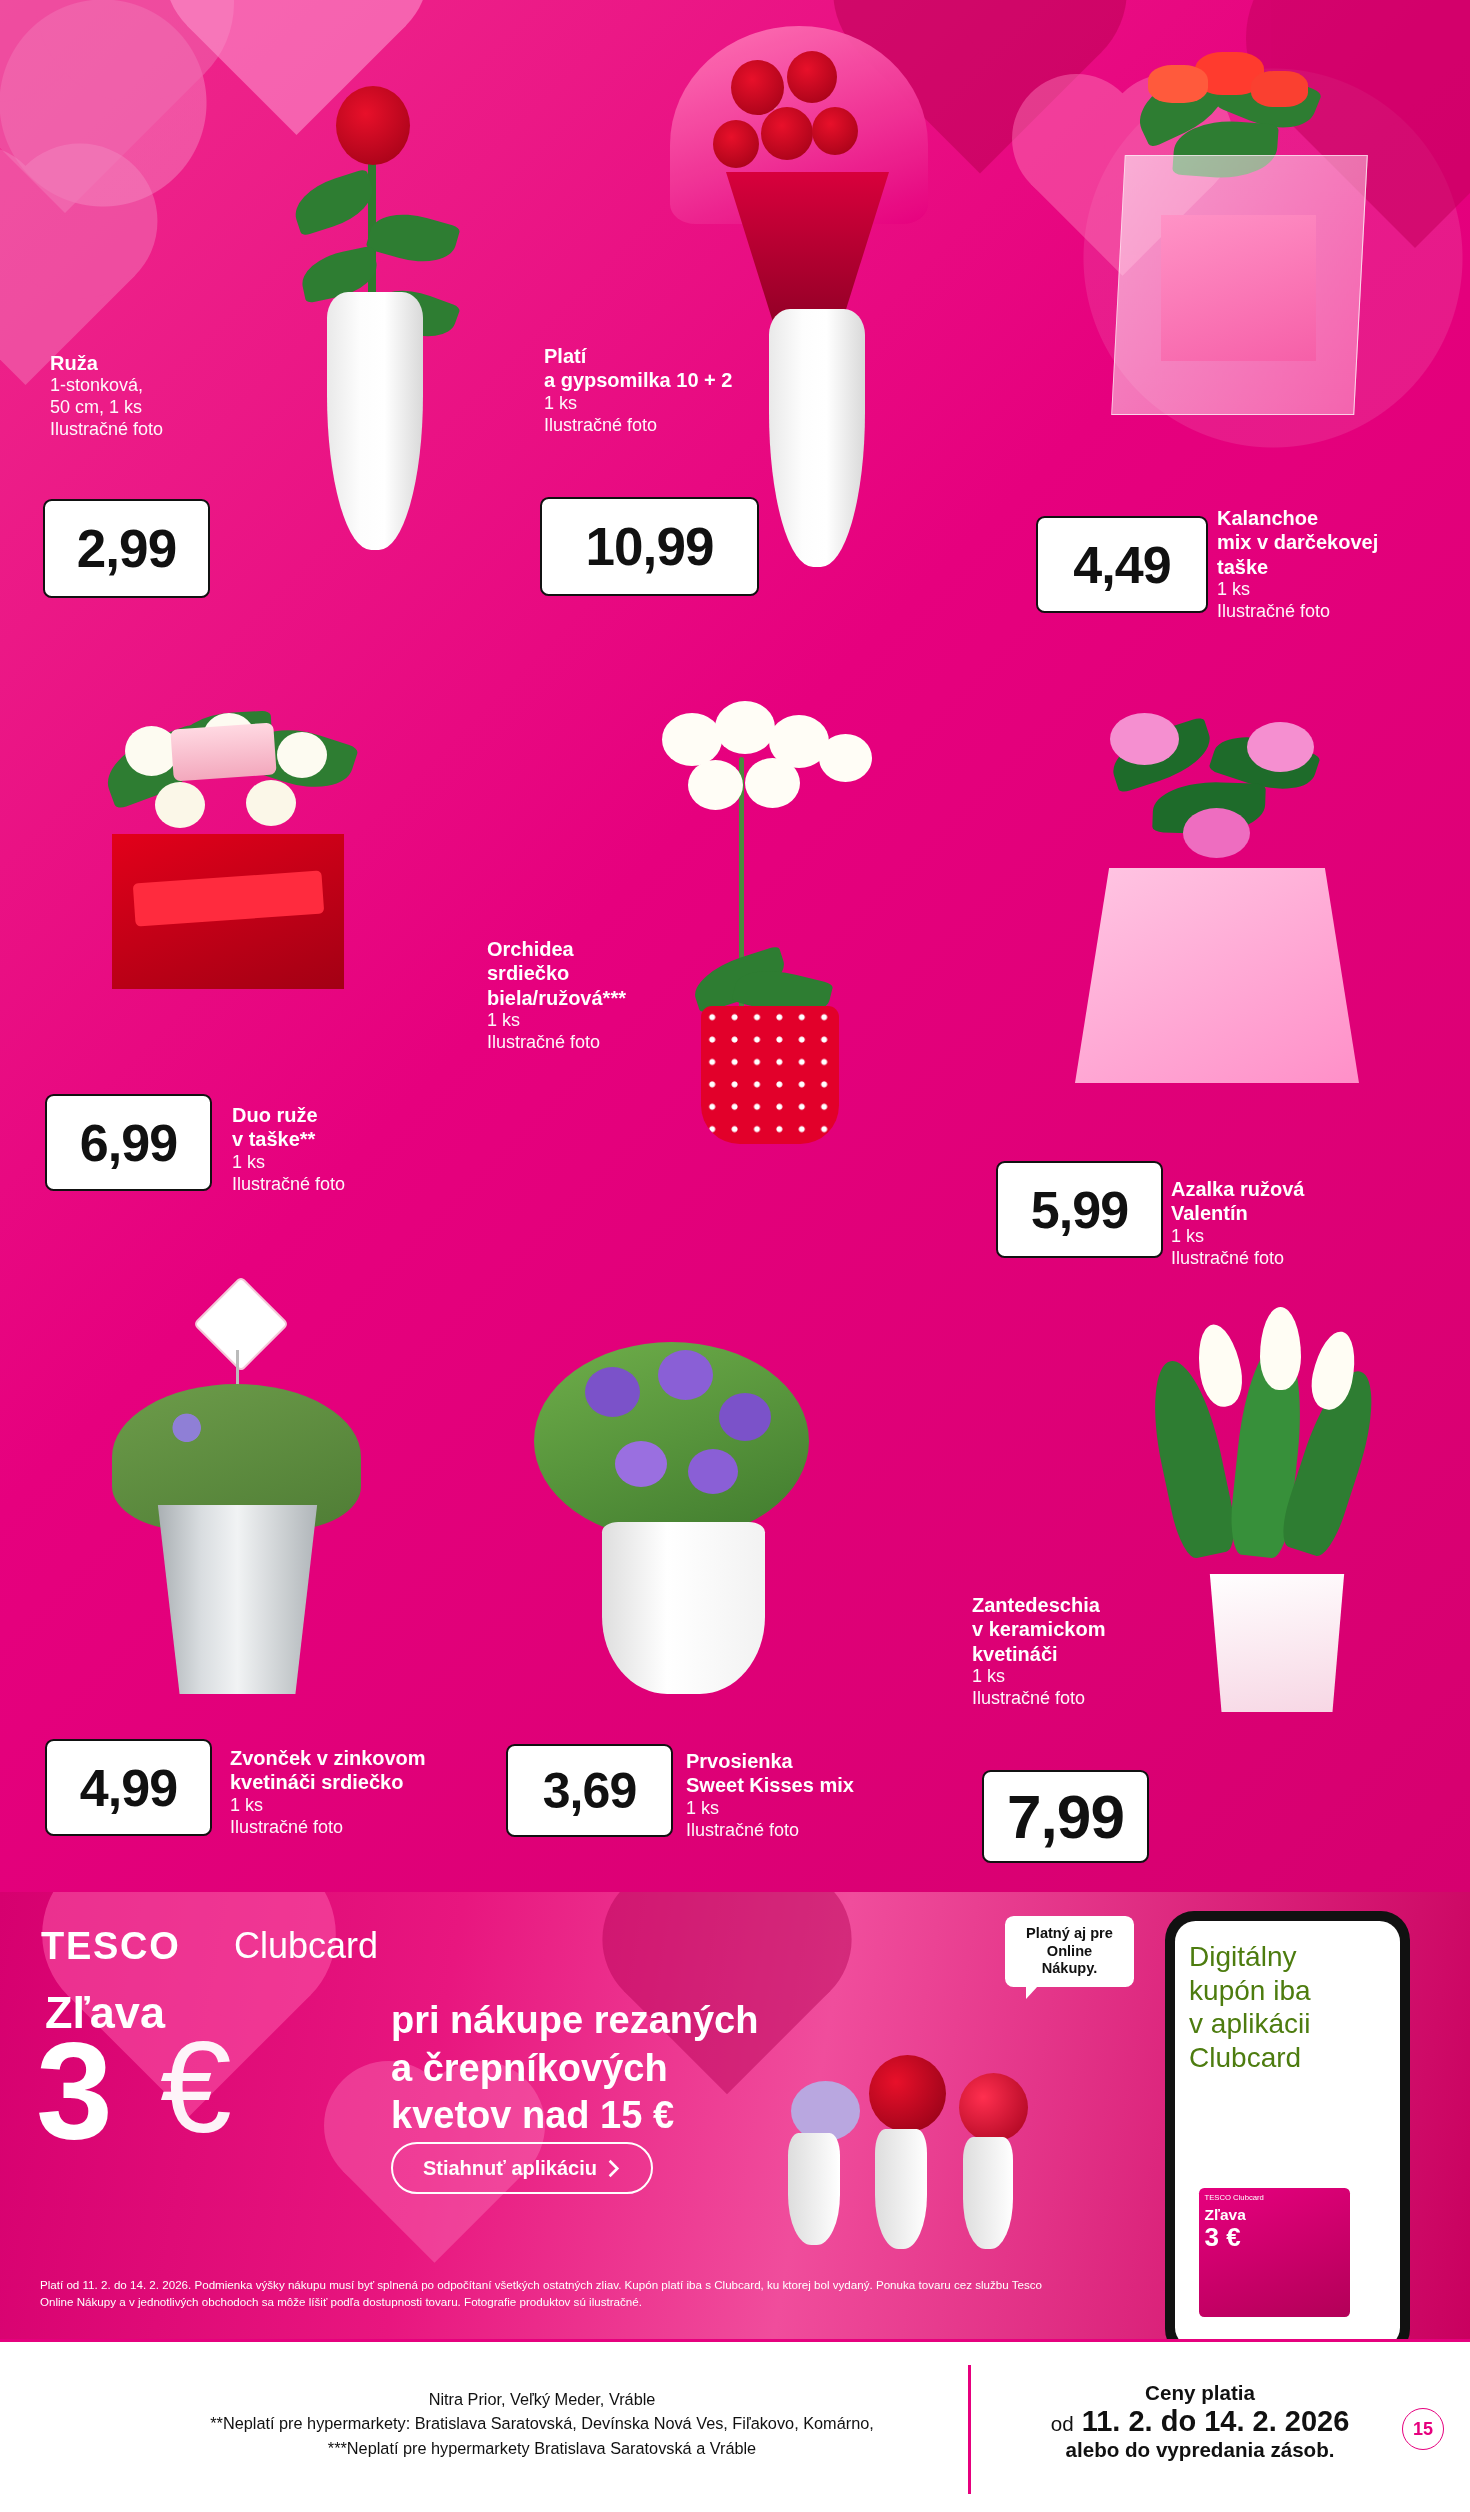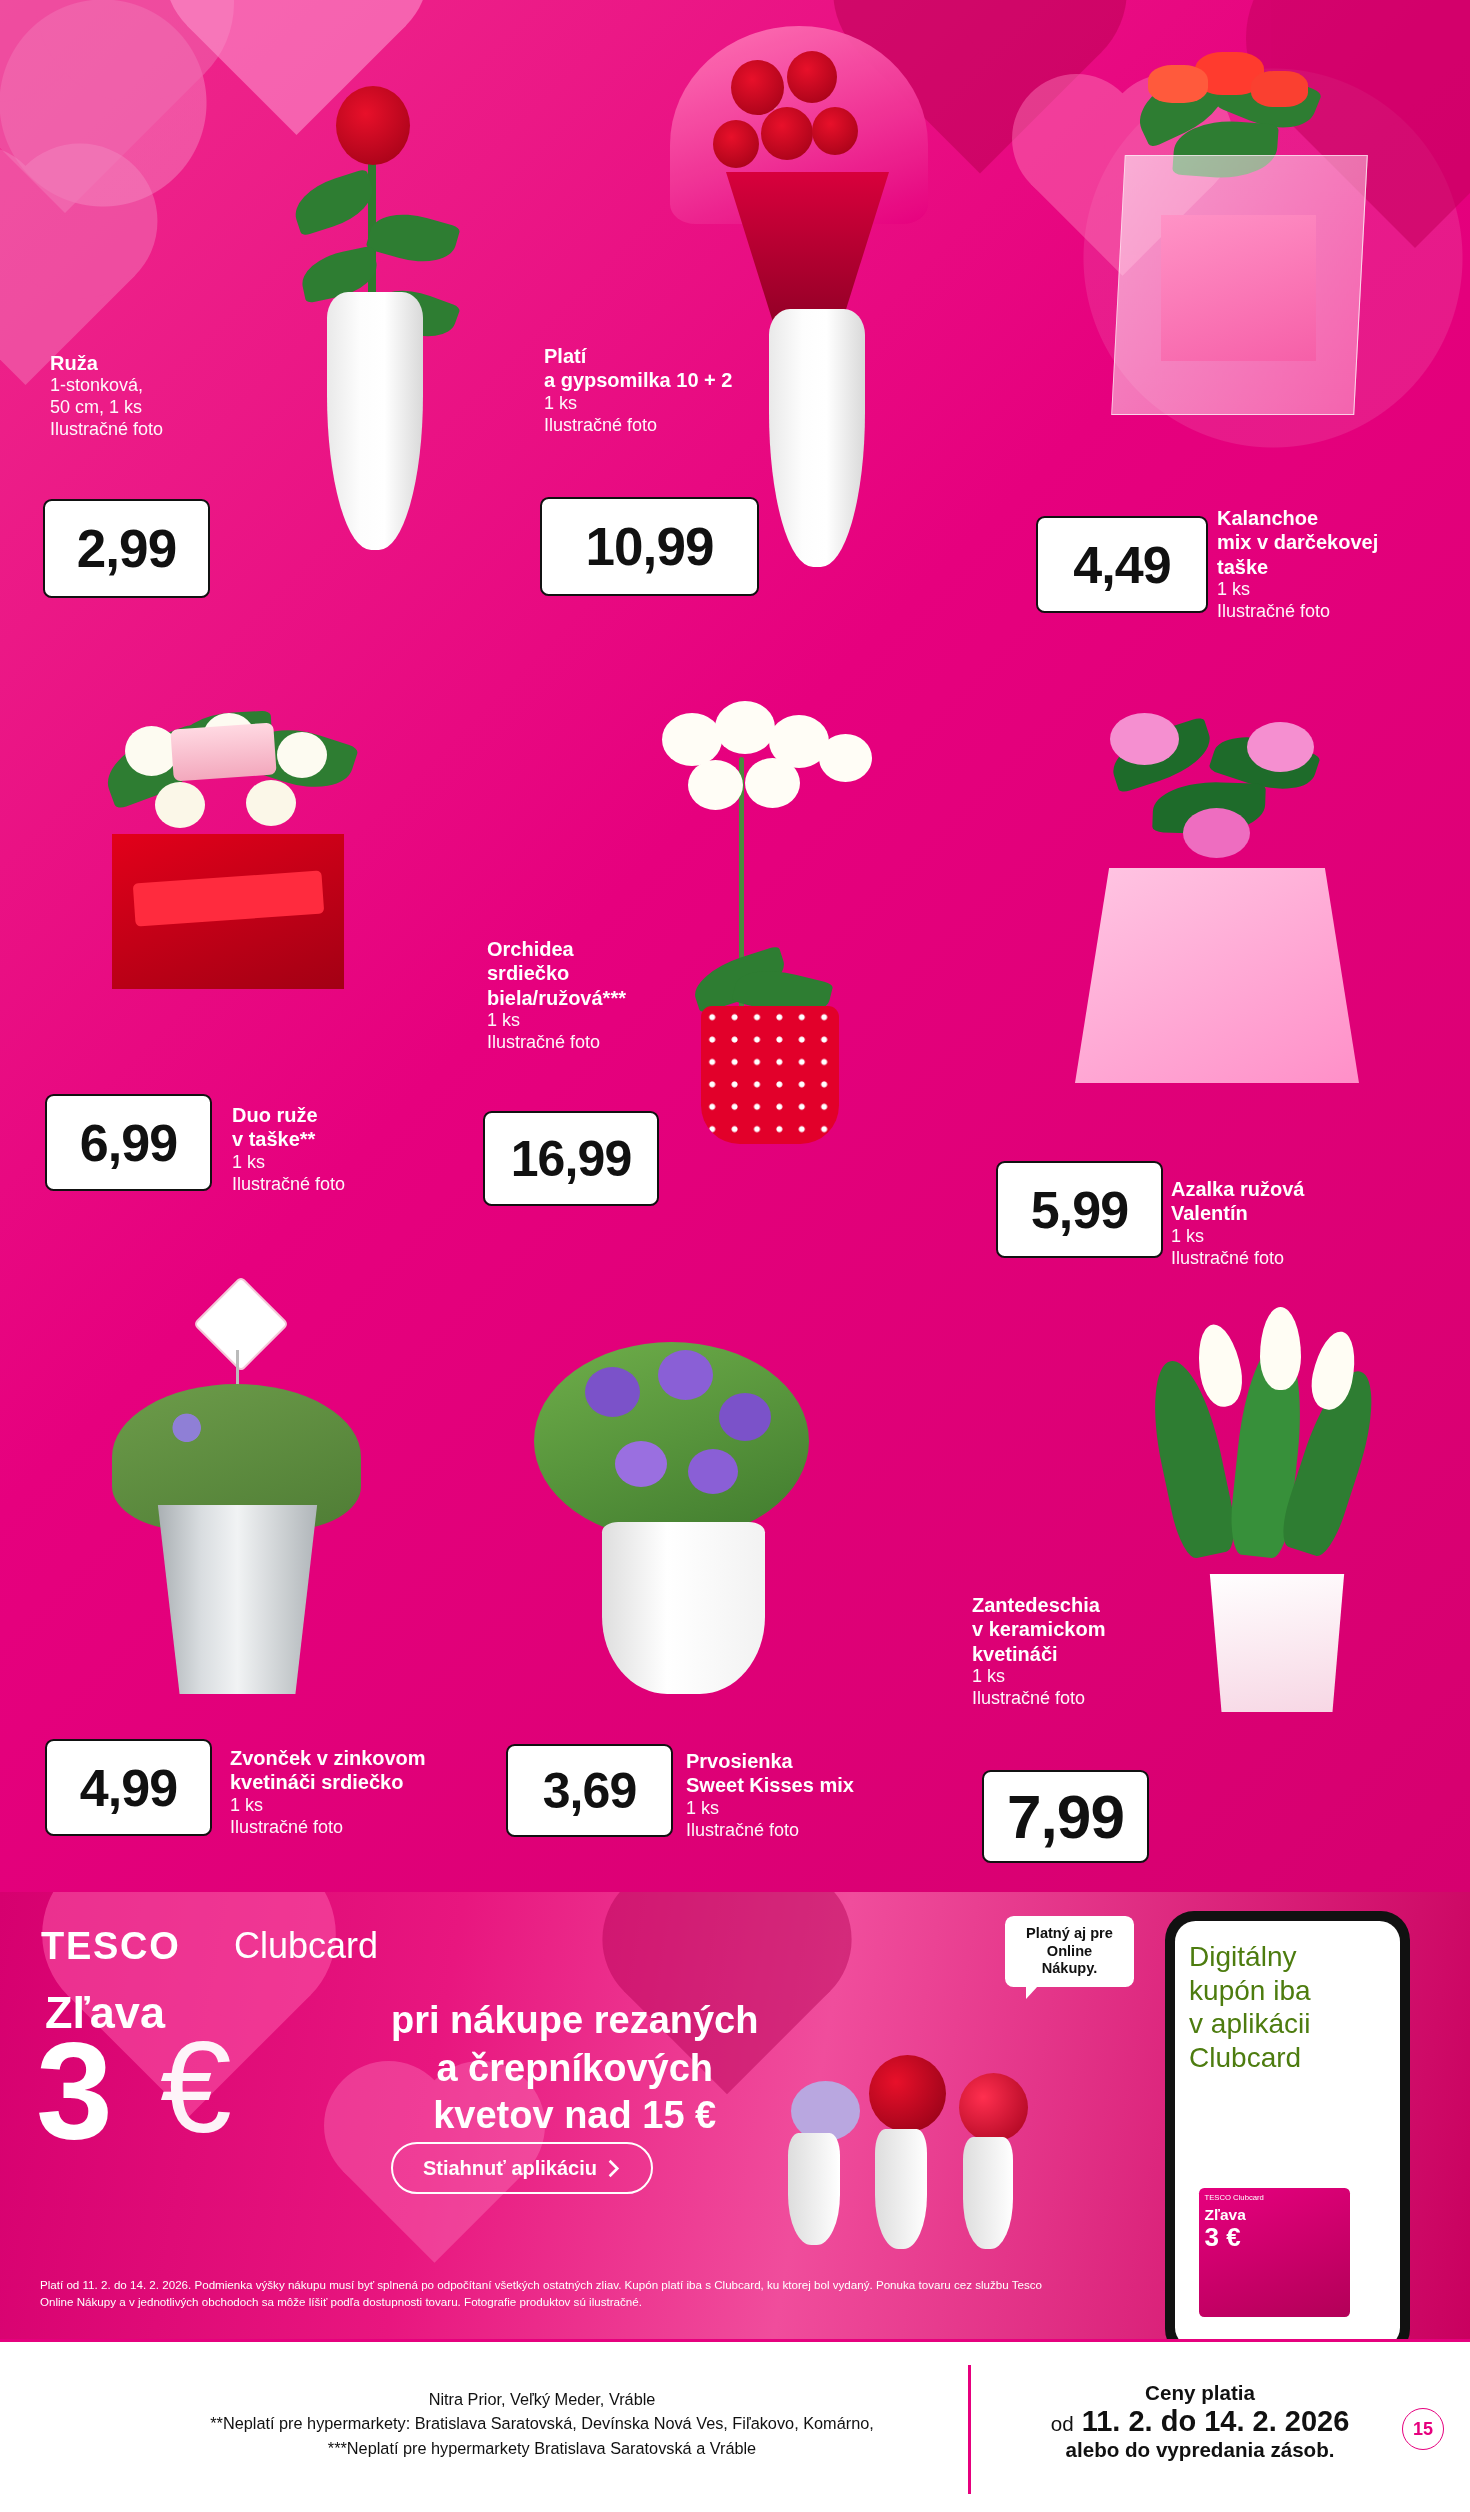--- a/index.html
+++ b/index.html
@@ -86,21 +86,21 @@
   .bh2:after{width:129px;height:129px;left:65px;top:0;}
   .bh3{left:654px;top:26px;width:146px;height:146px;background:#b30054;opacity:.45;}
   .bh3:before{width:146px;height:146px;top:-73px;left:0;}
   .bh3:after{width:146px;height:146px;left:73px;top:0;}
 
   .tesco{position:absolute;left:41px;top:1925px;color:#fff;font-weight:700;font-size:38px;letter-spacing:1.7px;}
   .clubcard{position:absolute;left:234px;top:1925px;color:#fff;font-size:36px;font-weight:400;}
   .zlava{position:absolute;left:45px;top:1987px;color:#fff;font-size:45px;font-weight:700;}
   .bigprice{position:absolute;left:36px;top:2021px;color:#fff;font-size:138px;font-weight:700;line-height:1;}
   .euro{position:absolute;left:160px;top:2023px;color:#fff;font-size:129px;font-weight:400;line-height:1;opacity:.95;}
-  .btext{position:absolute;left:391px;top:1997px;color:#fff;font-size:38px;font-weight:700;line-height:1.25;text-align:center;}
+  .btext{position:absolute;left:391px;top:1997px;color:#fff;font-size:38px;font-weight:700;line-height:1.25;}
   .appbtn{
     position:absolute;left:391px;top:2142px;width:258px;height:48px;border:2.6px solid #fff;border-radius:26px;
     display:flex;align-items:center;justify-content:center;color:#fff;font-weight:700;font-size:20px;gap:10.3px;
   }
   .bubble{
     position:absolute;left:1005px;top:1916px;width:129px;height:71px;background:#fff;border-radius:8.6px;
     display:flex;align-items:center;justify-content:center;text-align:center;color:#111;font-weight:700;font-size:14.6px;line-height:1.2;
   }
   .bubble:after{content:"";position:absolute;left:20.6px;bottom:-12px;border-width:13.8px 12px 0 0;border-style:solid;border-color:#fff transparent transparent transparent;}
   .cursor{position:absolute;left:1134px;top:1994px;width:0;height:0;}
@@ -247,23 +247,20 @@
   <div class="price" style="left:45px;top:1094px;width:163px;height:93px;font-size:52px;">
     <span>6,99</span>
   </div>
   <div class="cap" style="left:232px;top:1103px;width:241px;">
     <div class="t">Duo ruže</div>
     <div class="t">v taške**</div>
     <div class="s">1 ks</div>
     <div class="s">Ilustračné foto</div>
   </div>
 
-  <div class="price" style="left:483px;top:1111px;width:172px;height:91px;font-size:50px;">
-    <span>16,99</span>
-  </div>
   <div class="cap" style="left:487px;top:937px;width:258px;">
     <div class="t">Orchidea</div>
     <div class="t">srdiečko</div>
     <div class="t">biela/ružová***</div>
     <div class="s">1 ks</div>
     <div class="s">Ilustračné foto</div>
   </div>
 
   <div class="price" style="left:996px;top:1161px;width:163px;height:93px;font-size:52px;">
     <span>5,99</span>

